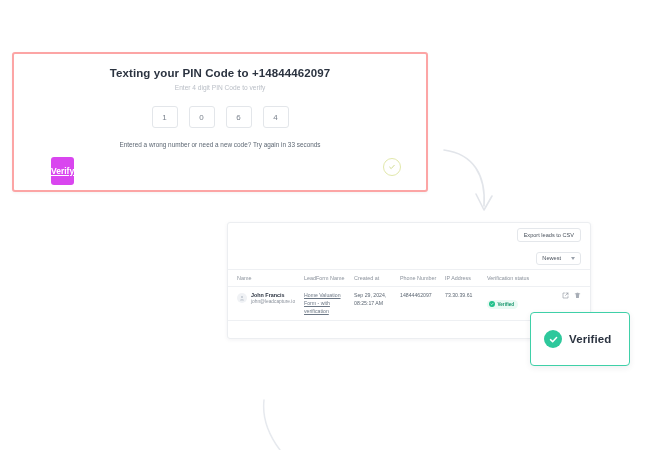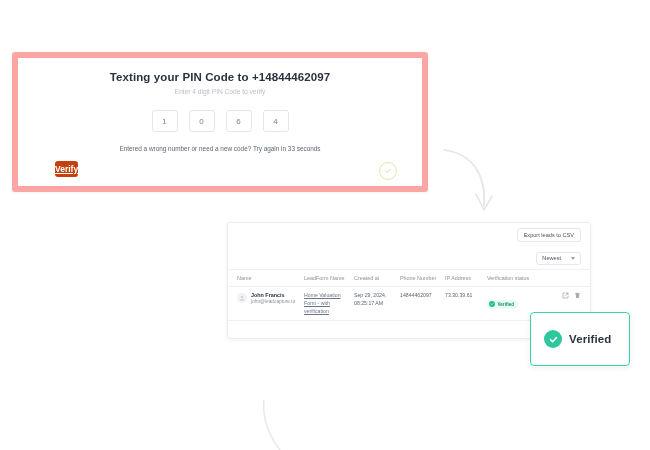--- a/index.html
+++ b/index.html
@@ -9,21 +9,21 @@
     font-family: "Liberation Sans", sans-serif;
     overflow: hidden;
   }
   #stage { position: relative; width: 650px; height: 450px; background:#fff; }
 
   
   .pin-card {
     position: absolute; left: 12px; top: 52px;
     width: 416px; height: 140px;
     background: #ffffff;
-    border: 6px solid #fca5a5;
+    border: 2px solid #fca5a5;
     border-radius: 3px;
     box-shadow: 0 1px 3px rgba(30,40,60,.05);
   }
   .pin-title {
     text-align: center; margin-top: 13px;
     font-size: 11.5px; font-weight: 700; color: #2b3340;
     letter-spacing: .1px;
   }
   .pin-sub {
     text-align: center; margin-top: 5px;
@@ -47,22 +47,22 @@
     display: flex; align-items: center; justify-content: center;
   }
   .spinner svg { display:block; }
   .pin-resend {
     text-align: center; margin-top: 13px;
     font-size: 6.4px; color: #5d6773;
   }
   .verify-btn {
     position: absolute; left: 37px; right: 37px; top: 100px;
     margin-top: 0;
-    height: 16px;
-    background: #c2410c; border-radius: 3px;
+    height: 28px;
+    background: #d946ef; border-radius: 3px;
     display: flex; align-items: center; justify-content: center;
     color: #fff; font-size: 8.5px; font-weight: 700;
     border: none; cursor: pointer;
     font-family: "Liberation Sans", sans-serif;
     text-decoration: underline;
   }
 
   
   .arrow-a { position: absolute; left: 440px; top: 142px; width: 70px; height: 80px; }
   .arrow-b { position: absolute; left: 238px; top: 398px; width: 70px; height: 56px; }

